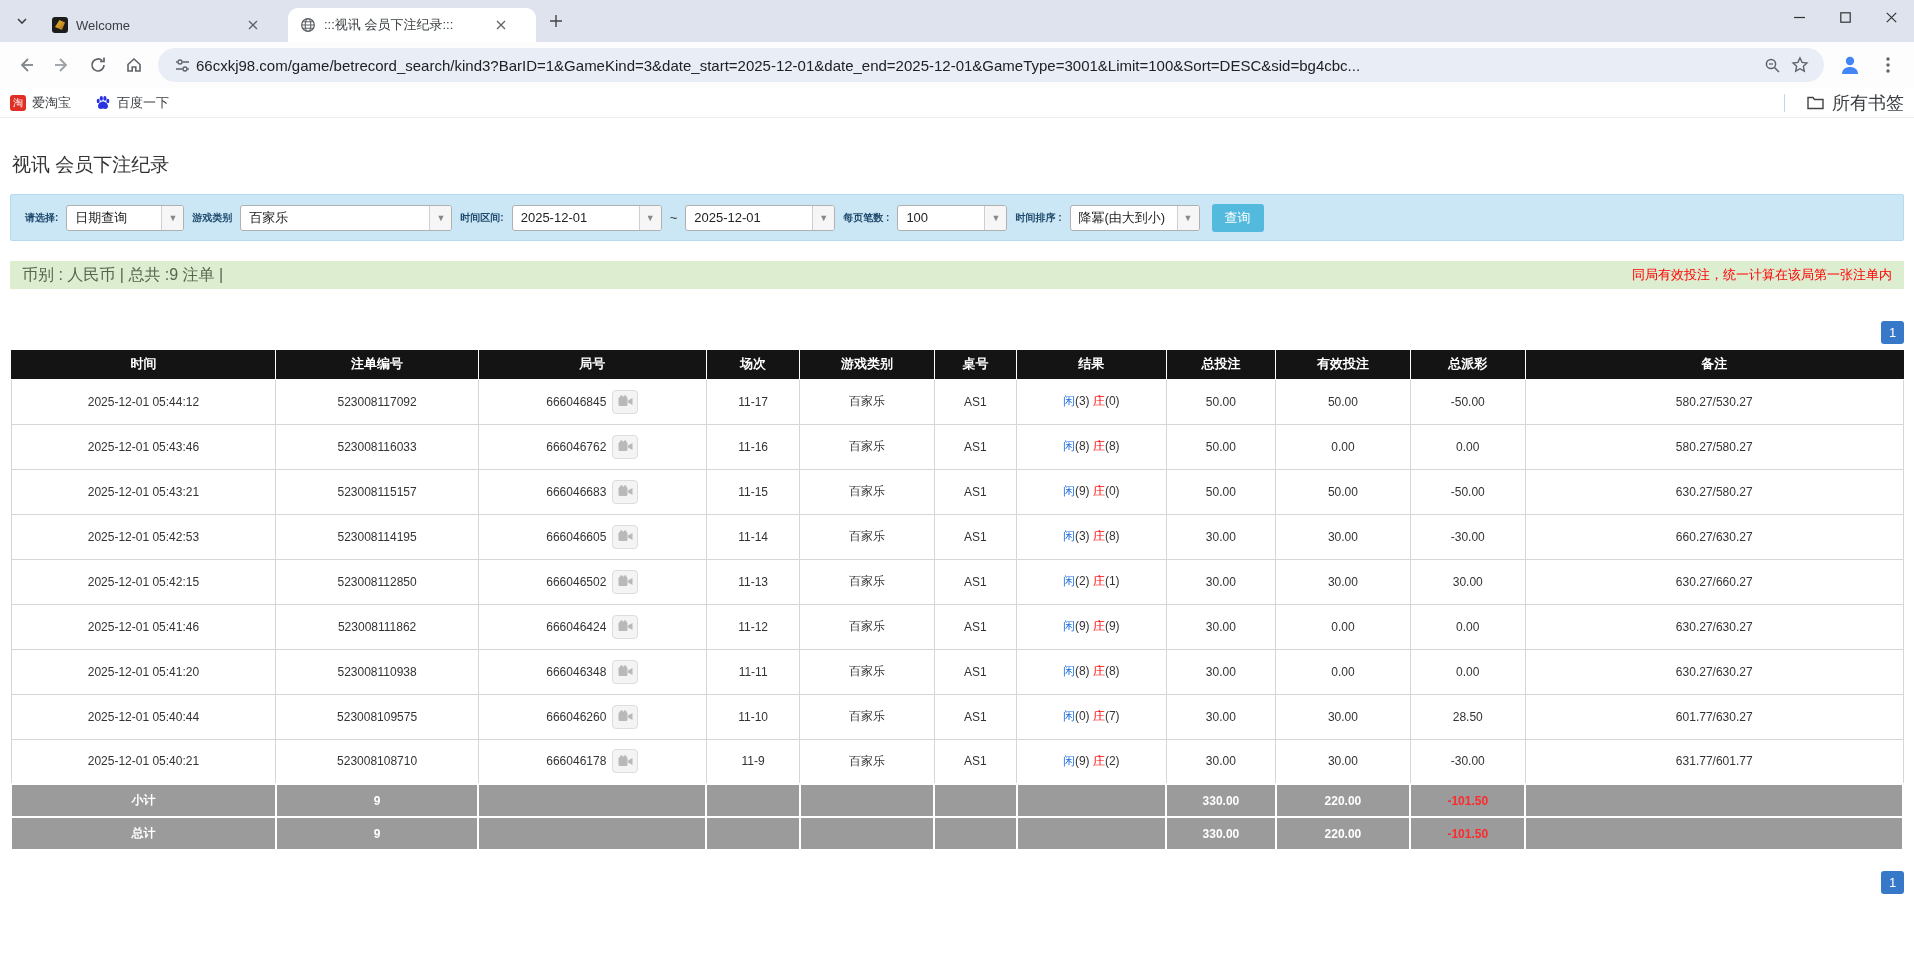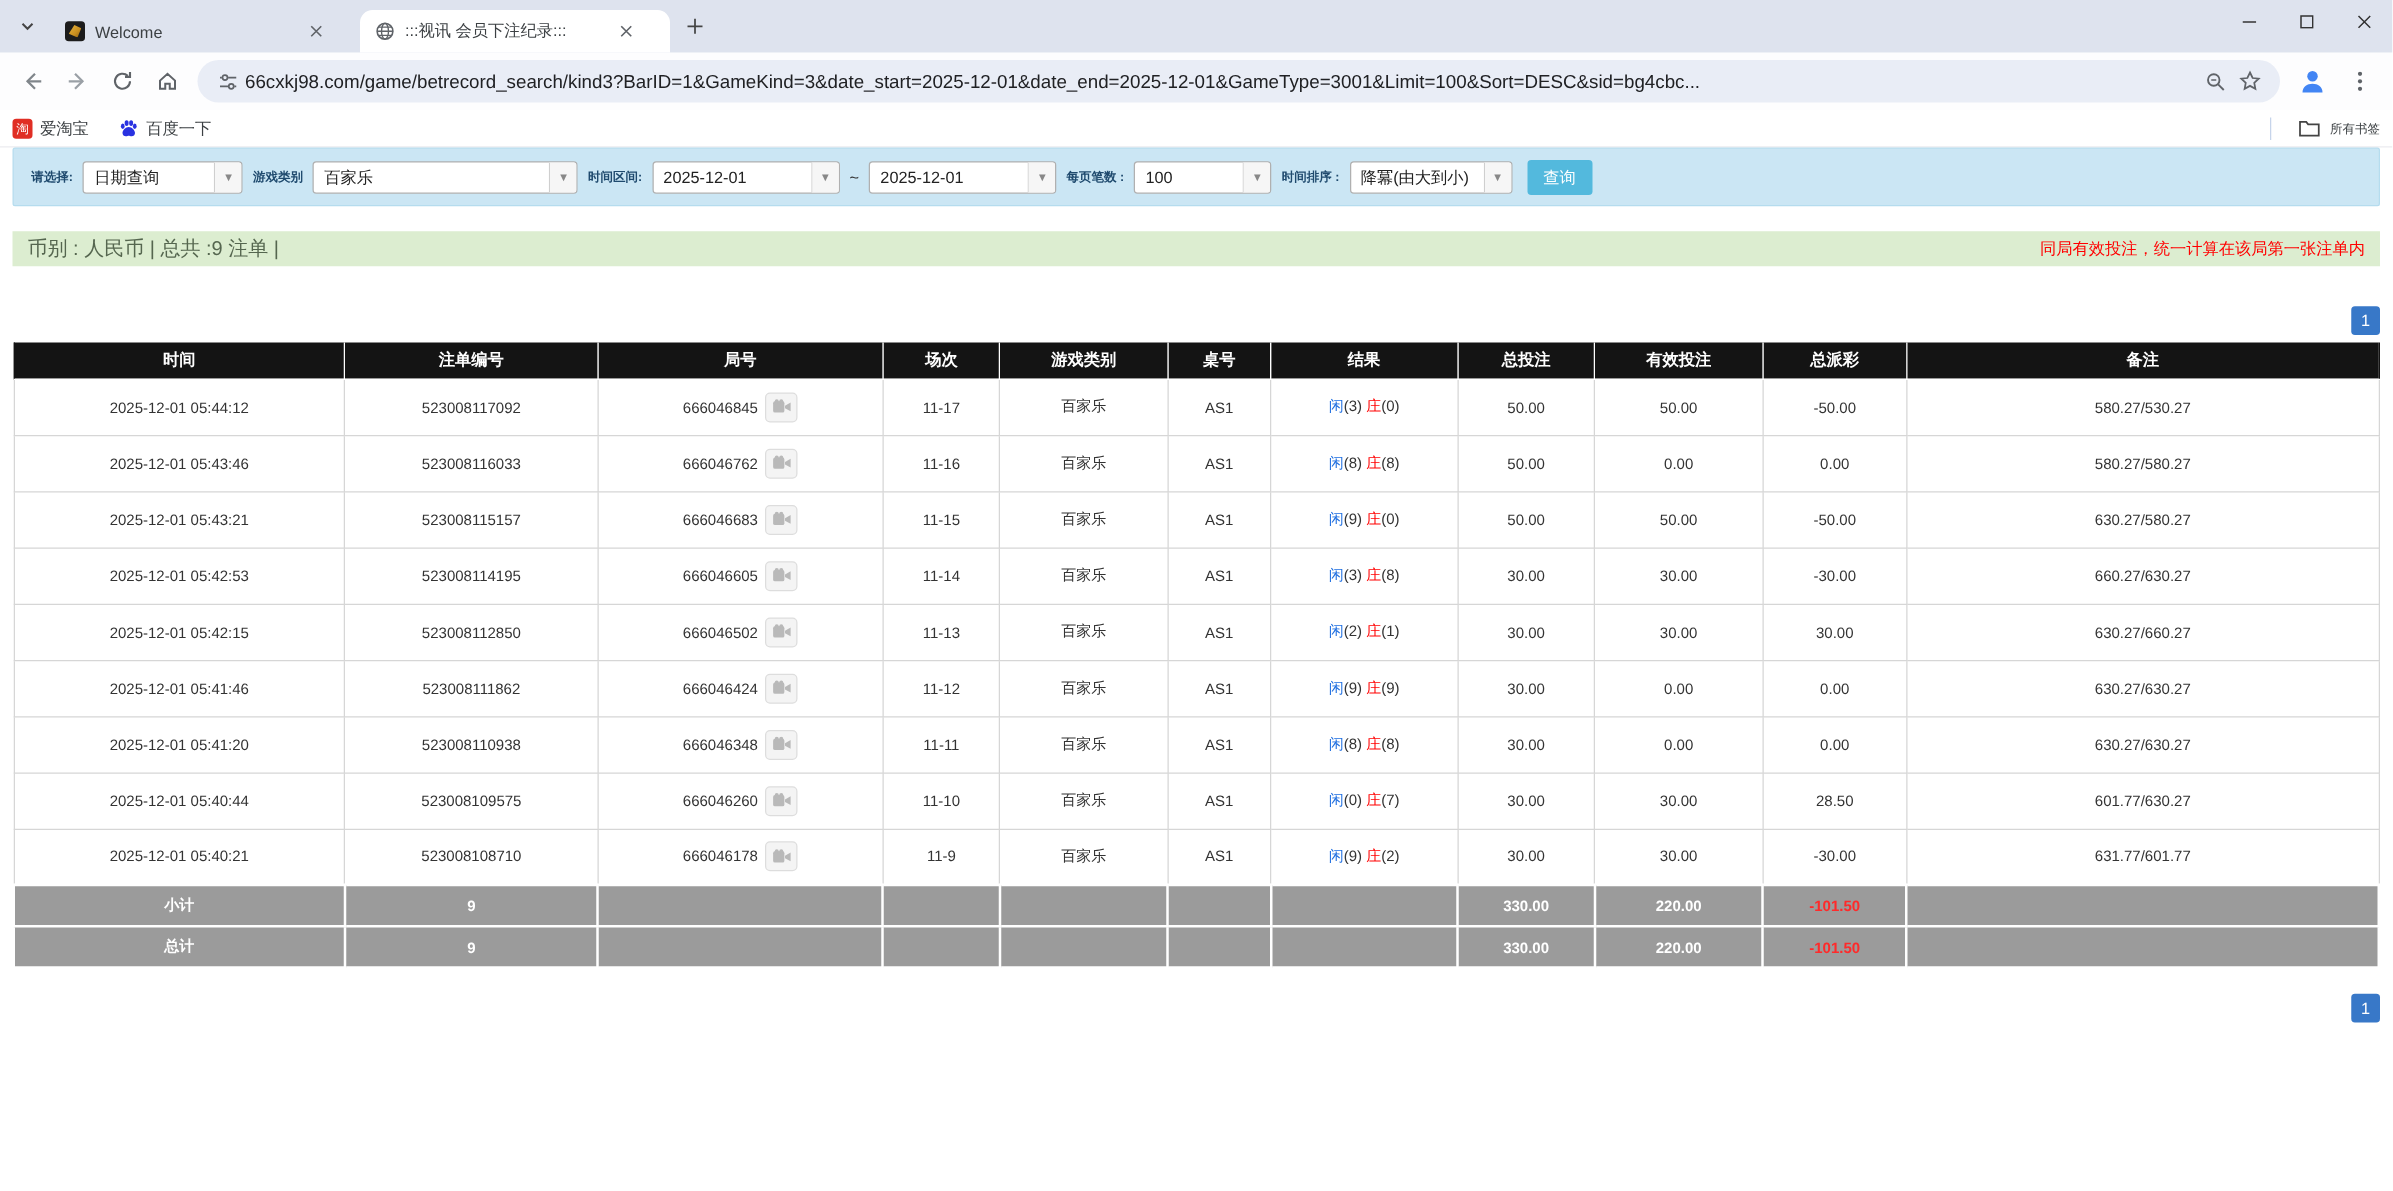--- a/index.html
+++ b/index.html
@@ -21,34 +21,34 @@
   .toolbar { height:46px; background:#fdfdfe; display:flex; align-items:center; padding:0 8px; }
   .nav-ico { width:32px; height:32px; display:flex; align-items:center; justify-content:center; margin:0 2px; color:#5f6368; }
   .omnibox { flex:1; height:34px; margin:0 6px; background:#e9edf6; border-radius:17px; display:flex; align-items:center; padding:0 10px; min-width:0; }
   .omnibox .url { flex:1; font-size:15px; color:#202124; white-space:nowrap; overflow:hidden; text-overflow:ellipsis; }
   .omni-ico { width:28px; height:28px; display:flex; align-items:center; justify-content:center; color:#5f6368; flex:0 0 28px; }
   .avatar-ico { width:32px; height:32px; display:flex; align-items:center; justify-content:center; margin:0 4px; }
 
   .bookmarks { height:30px; background:#fff; border-bottom:1px solid #ececf0; display:flex; align-items:center; padding:0 10px; }
   .bm-item { display:flex; align-items:center; gap:6px; font-size:13px; color:#3c4043; margin-right:24px; }
   .bm-tao { width:16px; height:16px; border-radius:3px; background:#e02e24; color:#fff; font-size:10px; display:flex; align-items:center; justify-content:center; }
-  .bm-right { margin-left:auto; display:flex; align-items:center; gap:8px; font-size:10px; color:#3c4043;justify-content:space-between; }
+  .bm-right { margin-left:auto; display:flex; align-items:center; gap:8px; font-size:18px; color:#3c4043;justify-content:space-between; }
   .bm-divider { width:1px; height:18px; background:#c6d4ea; margin-right:14px; }
 
   
   .content { padding:0 10px; }
   .page-title { font-size:19px; color:#333; margin:34px 0 16px 2px; }
 
   .filter-bar { background:#cbe6f4; border:1px solid #b5dcee; border-radius:2px; height:47px; display:flex; align-items:center; padding:0 14px; gap:8px; }
   .f-label { font-size:10px; font-weight:bold; color:#1f4a6e; white-space:nowrap; }
   .tilde { font-size:13px; color:#333; }
   .combo { display:flex; align-items:stretch; background:#fff; border:1px solid #b0b0b0; border-radius:3px; height:26px; }
   .combo .ctext { display:flex; align-items:center; padding:0 8px; font-size:13px; color:#222; flex:1; white-space:nowrap; overflow:hidden; }
   .combo .carrow { width:22px; border-left:1px solid #cfcfcf; background:#f6f6f6; display:flex; align-items:center; justify-content:center; color:#888; font-size:9px; border-radius:0 2px 2px 0; }
-  .w-sel  { width:128px; }
+  .w-sel  { width:118px; }
   .w-game { width:212px; }
   .w-date { width:150px; }
   .w-per  { width:110px; }
   .w-sort { width:130px; }
   .search-btn { background:#53b9dd; color:#fff; border:none; border-radius:3px; font-size:13px; padding:5px 13px; margin-left:4px; cursor:pointer; }
 
   .info-bar { margin-top:20px; background:#dcedd0; height:28px; display:flex; align-items:center; justify-content:space-between; padding:0 12px; }
   .info-left { font-size:16px; color:#55664f; }
   .info-right { font-size:13px; color:#ff0000; }
 
@@ -210,20 +210,21 @@
   <span class="bm-right">
     <span class="bm-divider"></span>
     <svg width="17" height="15" viewBox="0 0 17 15">
         <path d="M1 2.5h5l1.5 2H16v9H1z" fill="none" stroke="#444" stroke-width="1.4"></path>
       </svg>
     <span>所有书签</span>
   </span>
 </div>
 
 <div class="content">
+  <div class="page-title">视讯 会员下注纪录</div>
 
   <div class="filter-bar">
     <span class="f-label">请选择:</span>
     <div class="combo w-sel">
       <span class="ctext">日期查询</span>
       <span class="carrow">▼</span>
     </div>
     <span class="f-label">游戏类别</span>
     <div class="combo w-game">
       <span class="ctext">百家乐</span>

